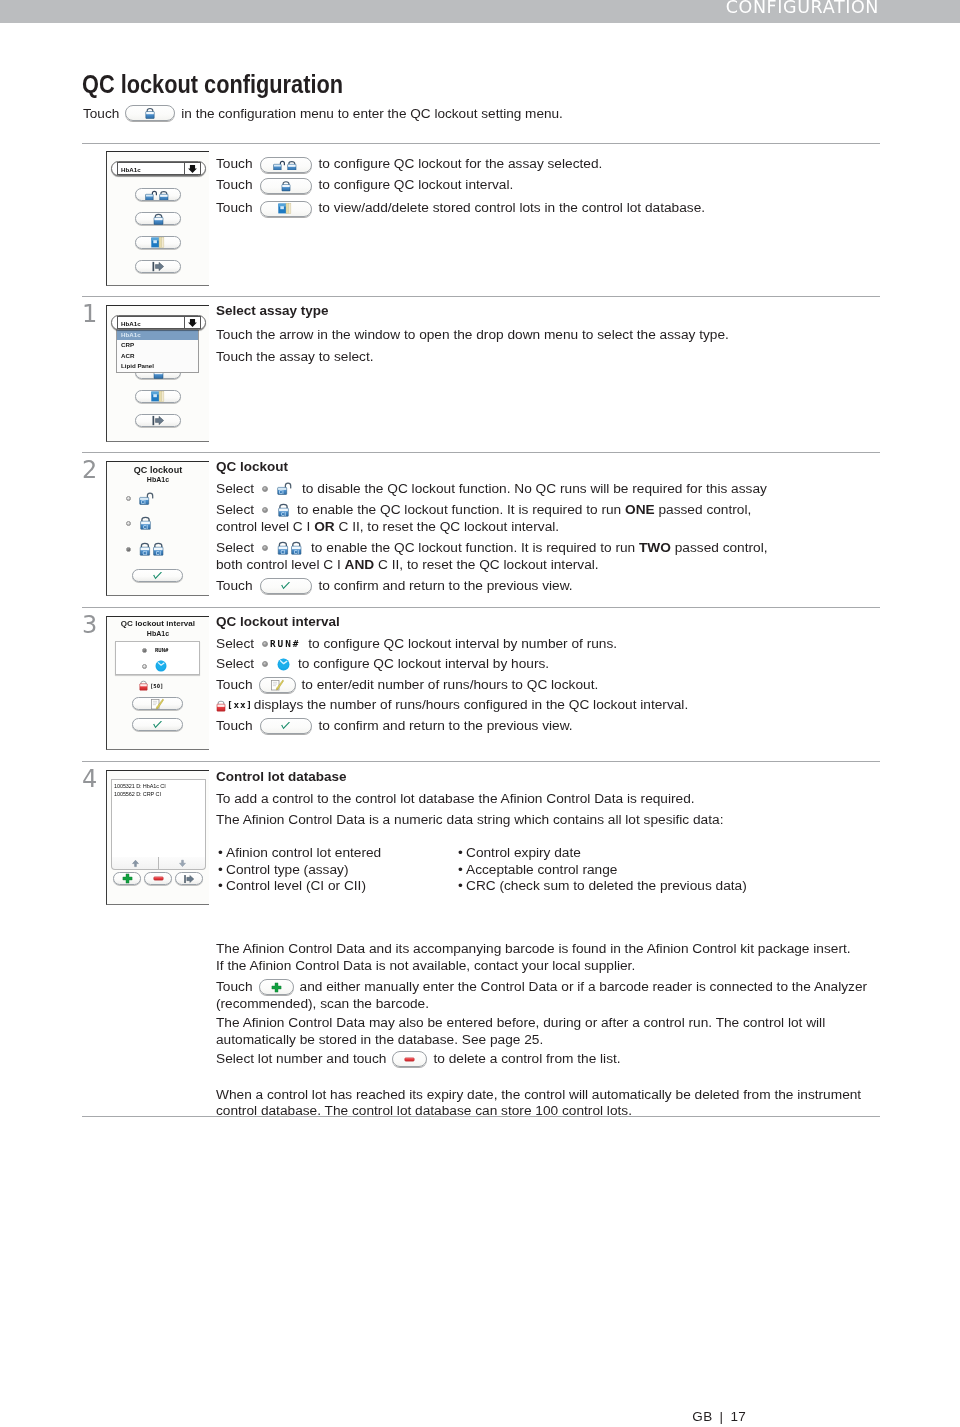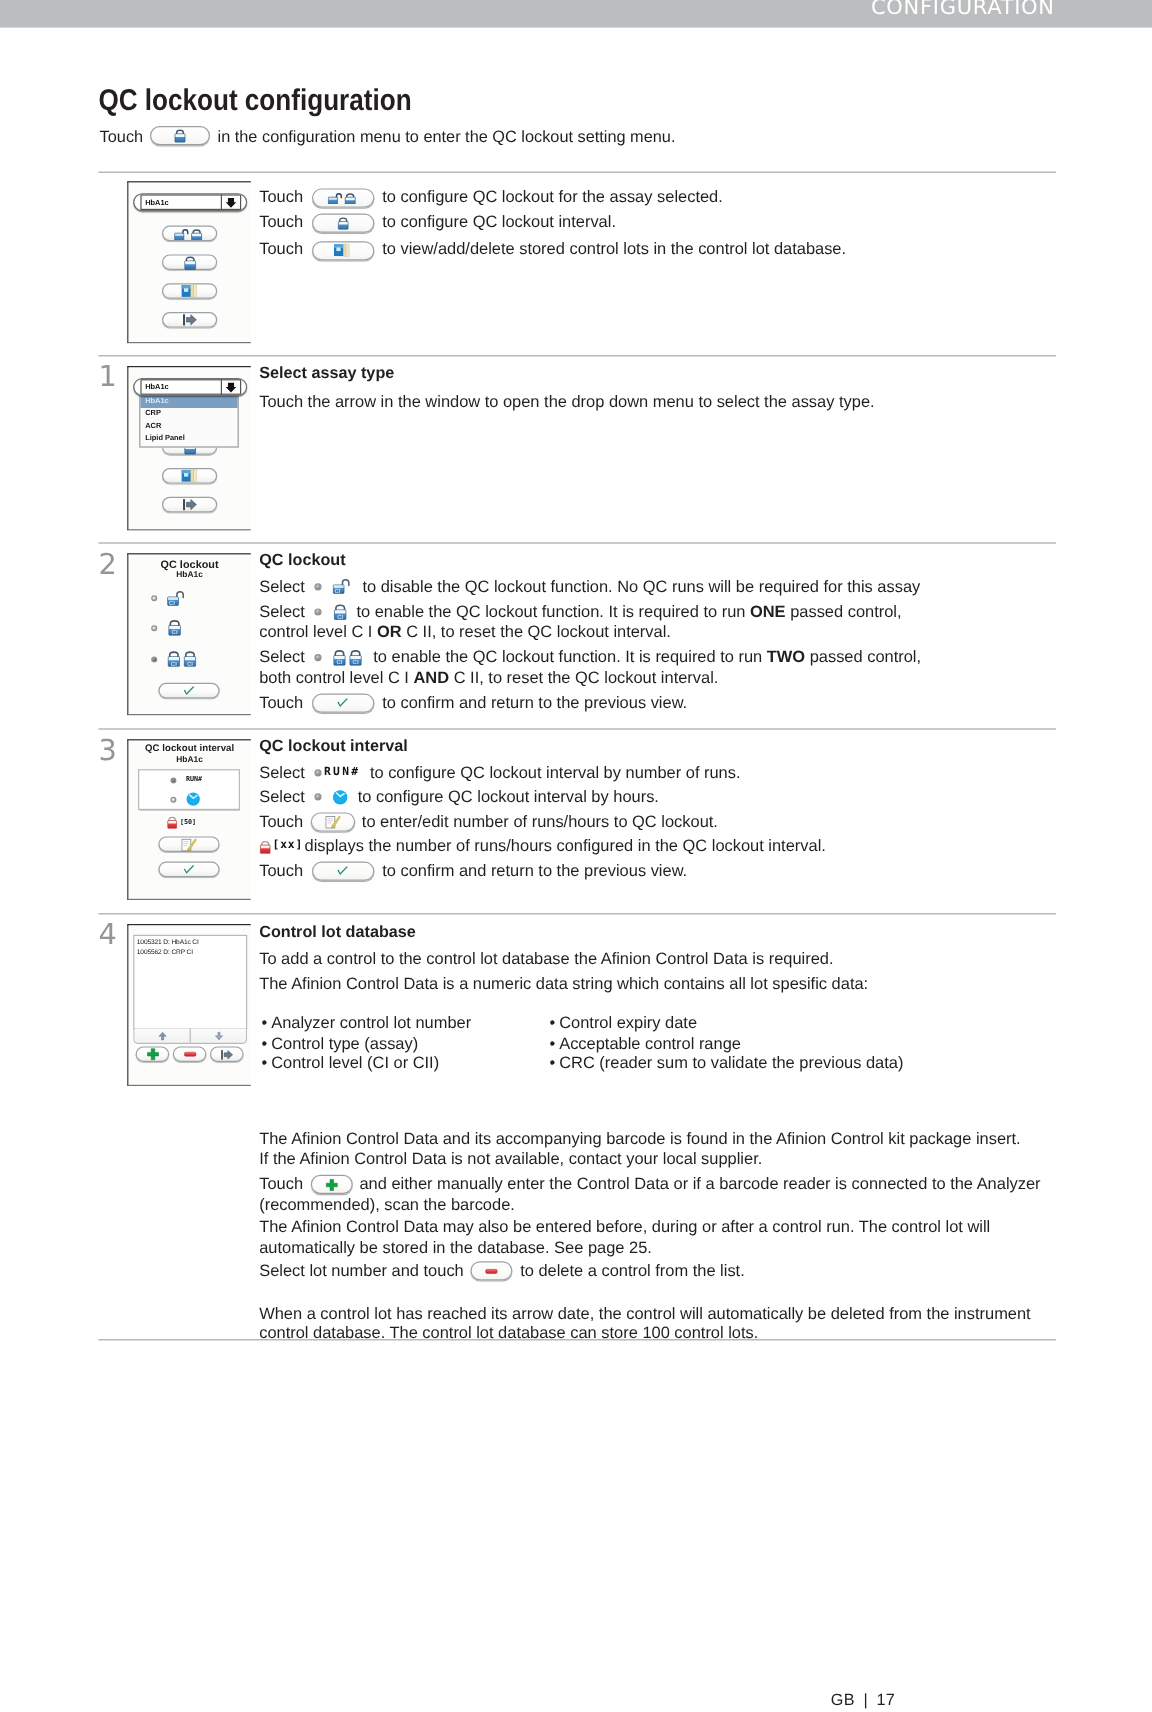--- a/index.html
+++ b/index.html
@@ -218,20 +218,21 @@
     </div>
     <div class="dpill" style="left:28px;top:60px;width:46px;height:13px;z-index:0">
       <svg width="11" height="12" viewBox="0 0 11 12">
           <use href="#lock-grey"></use>
         </svg>
     </div>
   </div>
   <div class="txt" style="left:216px;top:303px;width:690px">
     <div class="h-sub" style="margin-bottom:7px">Select assay type</div>
     <div style="margin-bottom:6px">Touch the arrow in the window to open the drop down menu to select the assay type.</div>
+    <div>Touch the assay to select.</div>
   </div>
 
   <div class="rule" style="top:452px"></div>
   <div class="stepnum" style="top:456px">2</div>
   <div class="shot" style="top:461px;height:135px">
     <div class="dlabel" style="left:0;right:0;top:3px;font-size:9px">QC lockout</div>
     <div class="dlabel" style="left:0;right:0;top:14px;font-size:7px">HbA1c</div>
     <div class="drow" style="left:19px;top:30px">
       <span class="radio"></span>
       <svg width="16" height="13" viewBox="0 0 16 13">
@@ -409,21 +410,21 @@
     </div>
   </div>
   <div class="txt" style="left:216px;top:769px;width:690px">
     <div class="h-sub" style="margin-bottom:5px">Control lot database</div>
     <div style="margin-bottom:5px">To add a control to the control lot database the Afinion Control Data is required.</div>
     <div>The Afinion Control Data is a numeric data string which contains all lot spesific data:</div>
   </div>
   <div class="txt" style="left:218px;top:845px;width:260px">
     <div class="bul">
         <span class="bdot">•</span>
-        <span>Analyzer control lot number</span>
+        <span>Afinion control lot entered</span>
       </div>
     <div class="bul">
         <span class="bdot">•</span>
         <span>Control type (assay)</span>
       </div>
     <div class="bul">
         <span class="bdot">•</span>
         <span>Control level (CI or CII)</span>
       </div>
   </div>
@@ -431,21 +432,21 @@
     <div class="bul">
         <span class="bdot">•</span>
         <span>Control expiry date</span>
       </div>
     <div class="bul">
         <span class="bdot">•</span>
         <span>Acceptable control range</span>
       </div>
     <div class="bul">
         <span class="bdot">•</span>
-        <span>CRC (reader sum to validate the previous data)</span>
+        <span>CRC (check sum to deleted the previous data)</span>
       </div>
   </div>
 
   <div class="txt" style="left:216px;top:941px;width:690px">
     <div>The Afinion Control Data and its accompanying barcode is found in the Afinion Control kit package insert.</div>
     <div style="margin-bottom:5px">If the Afinion Control Data is not available, contact your local supplier.</div>
     <div class="row">
       <span>Touch</span>
       <span class="pill" style="width:33px;height:14px;margin:0 6px">
         <svg width="11" height="11" viewBox="0 0 11 11">
@@ -459,21 +460,21 @@
     <div style="margin-bottom:3px">automatically be stored in the database. See page 25.</div>
     <div class="row" style="margin-bottom:19px">
       <span>Select lot number and touch</span>
       <span class="pill" style="width:33px;height:14px;margin:0 6px">
         <svg width="11" height="11" viewBox="0 0 11 11">
             <use href="#minus"></use>
           </svg>
       </span>
       <span>to delete a control from the list.</span>
     </div>
-    <div>When a control lot has reached its arrow date, the control will automatically be deleted from the instrument</div>
+    <div>When a control lot has reached its expiry date, the control will automatically be deleted from the instrument</div>
     <div>control database. The control lot database can store 100 control lots.</div>
   </div>
 
   <div class="rule" style="top:1116px"></div>
 
   <div class="footer">GB  |  17</div>
 </div>
 
 <svg width="0" height="0" style="position:absolute" aria-hidden="true">
  <defs>

